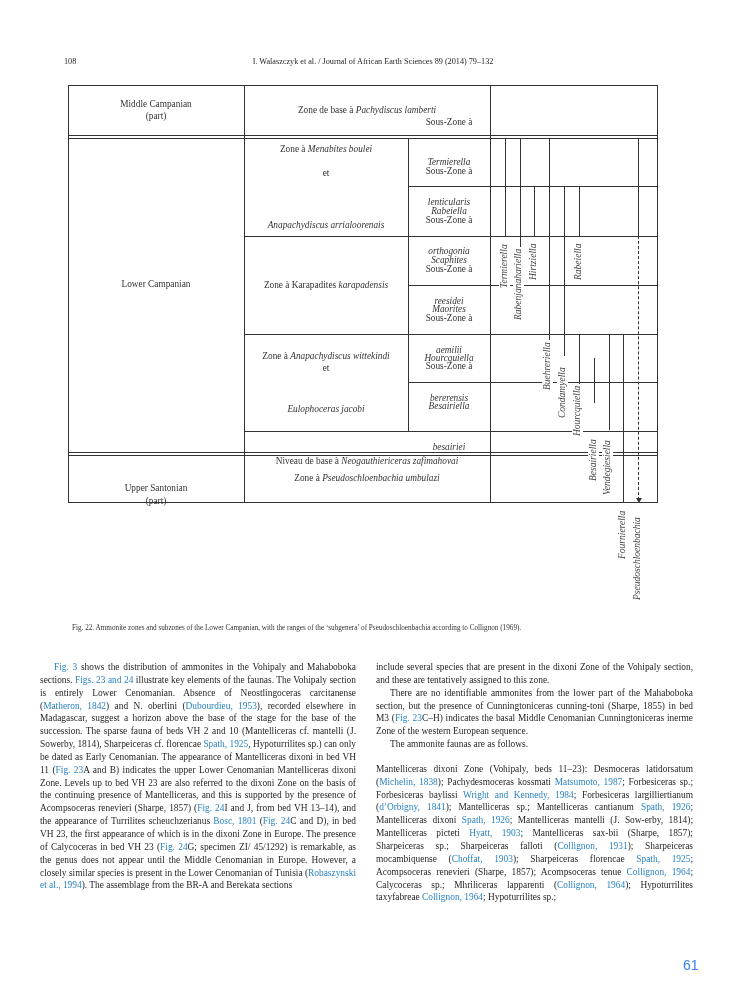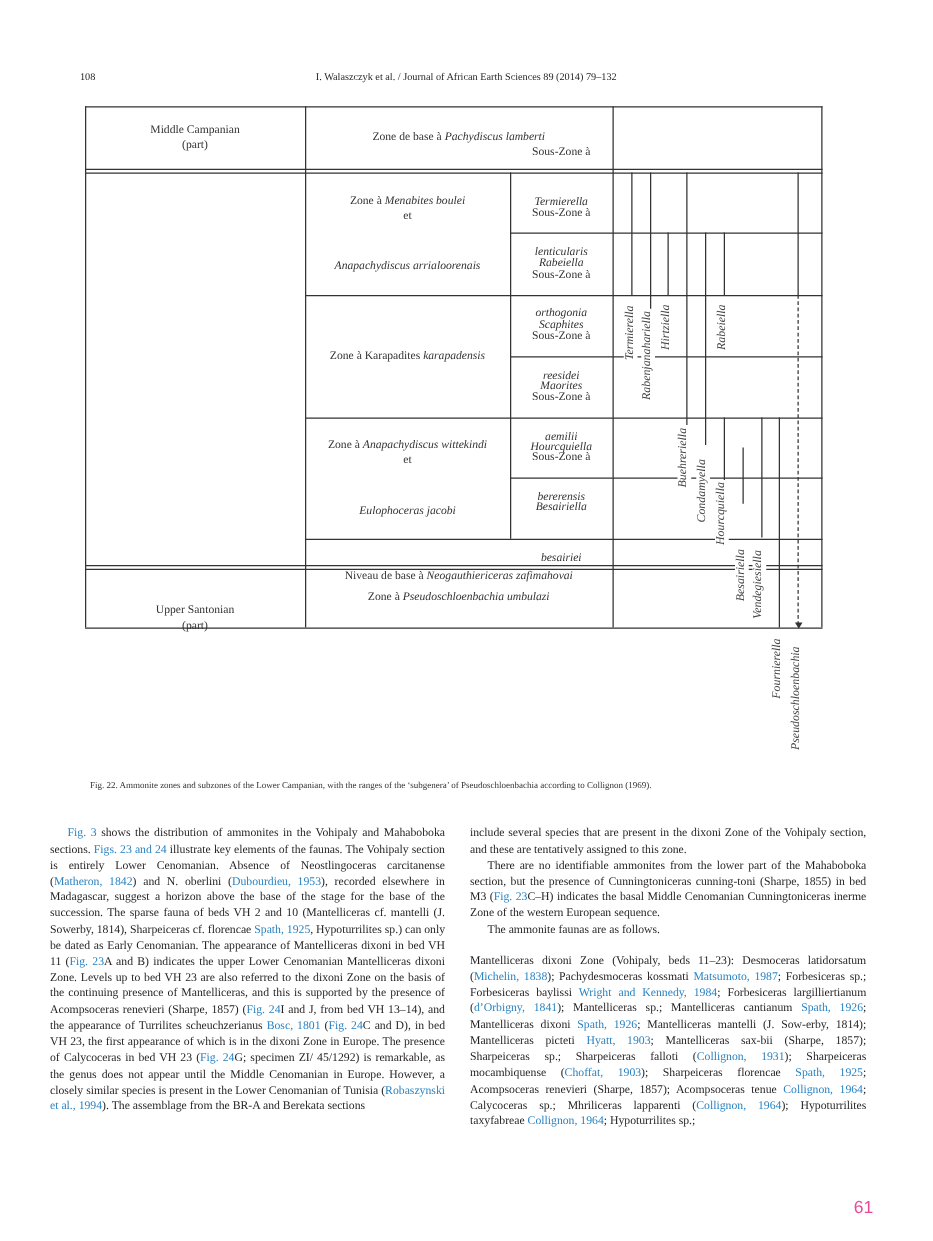--- a/index.html
+++ b/index.html
@@ -22,21 +22,21 @@
            transform-origin: 0 0; transform: rotate(-90deg); background: #fff; padding: 0 2px; line-height: 11px; }
   .caption { top: 624px; left: 72px; width: 620px; font-size: 7.2px; color: #333; }
 
   
   .col { font-size: 9.4px; line-height: 12.85px; text-align: justify; color: #231f20; }
   .col p { margin: 0; }
   .indent { text-indent: 14px; }
   .lnk { color: #2a83c2; }
   .col1 { left: 40px; top: 661px; width: 316px; }
   .col2 { left: 376px; top: 661px; width: 317px; }
-  .folio { left: 683px; top: 957px; font-family: "Liberation Sans", "DejaVu Sans", sans-serif; font-size: 14px; color: #ec4899; }
+  .folio { left: 683px; top: 957px; font-family: "Liberation Sans", "DejaVu Sans", sans-serif; font-size: 14px; color: #3b82f6; }
 </style>
 </head>
 <body>
 
 <div class="abs running-head">
   <span class="pg">108</span>
   <span class="jr">I. Walaszczyk et al. / Journal of African Earth Sciences 89 (2014) 79–132</span>
 </div>
 
 <div class="abs fig">
@@ -60,21 +60,24 @@
   <div class="vl" style="left:490px; top:85px; height:417px;"></div>
   <div class="vl" style="left:657px; top:85px; height:417px;"></div>
 
   <div class="cell" style="left:68px; top:85px; width:176px; height:50px;">
     <span>Middle Campanian</span>
     <span>(part)</span>
   </div>
   <div class="cell" style="left:244px; top:85px; width:246px; height:50px;">
     <span><span>Zone de base à </span><i>Pachydiscus lamberti</i></span>
   </div>
-  <div class="cell" style="left:244px; top:138px; width:164px; height:98px;">
+  <div class="cell" style="left:68px; top:138px; width:176px; height:293px;">
+    <span>Lower Campanian</span>
+  </div>
+  <div class="cell" style="left:244px; top:138px; width:164px; height:98px;gap:12px;">
     <span><span>Zone à </span><i>Menabites boulei</i></span>
     <span>et</span>
     <i>Anapachydiscus arrialoorenais</i>
   </div>
   <div class="cell" style="left:244px; top:236px; width:164px; height:98px;">
     <span><span>Zone à Karapadites </span><i>karapadensis</i></span>
   </div>
   <div class="cell" style="left:244px; top:334px; width:164px; height:97px;">
     <span><span>Zone à </span><i>Anapachydiscus wittekindi</i></span>
     <span>et</span>

